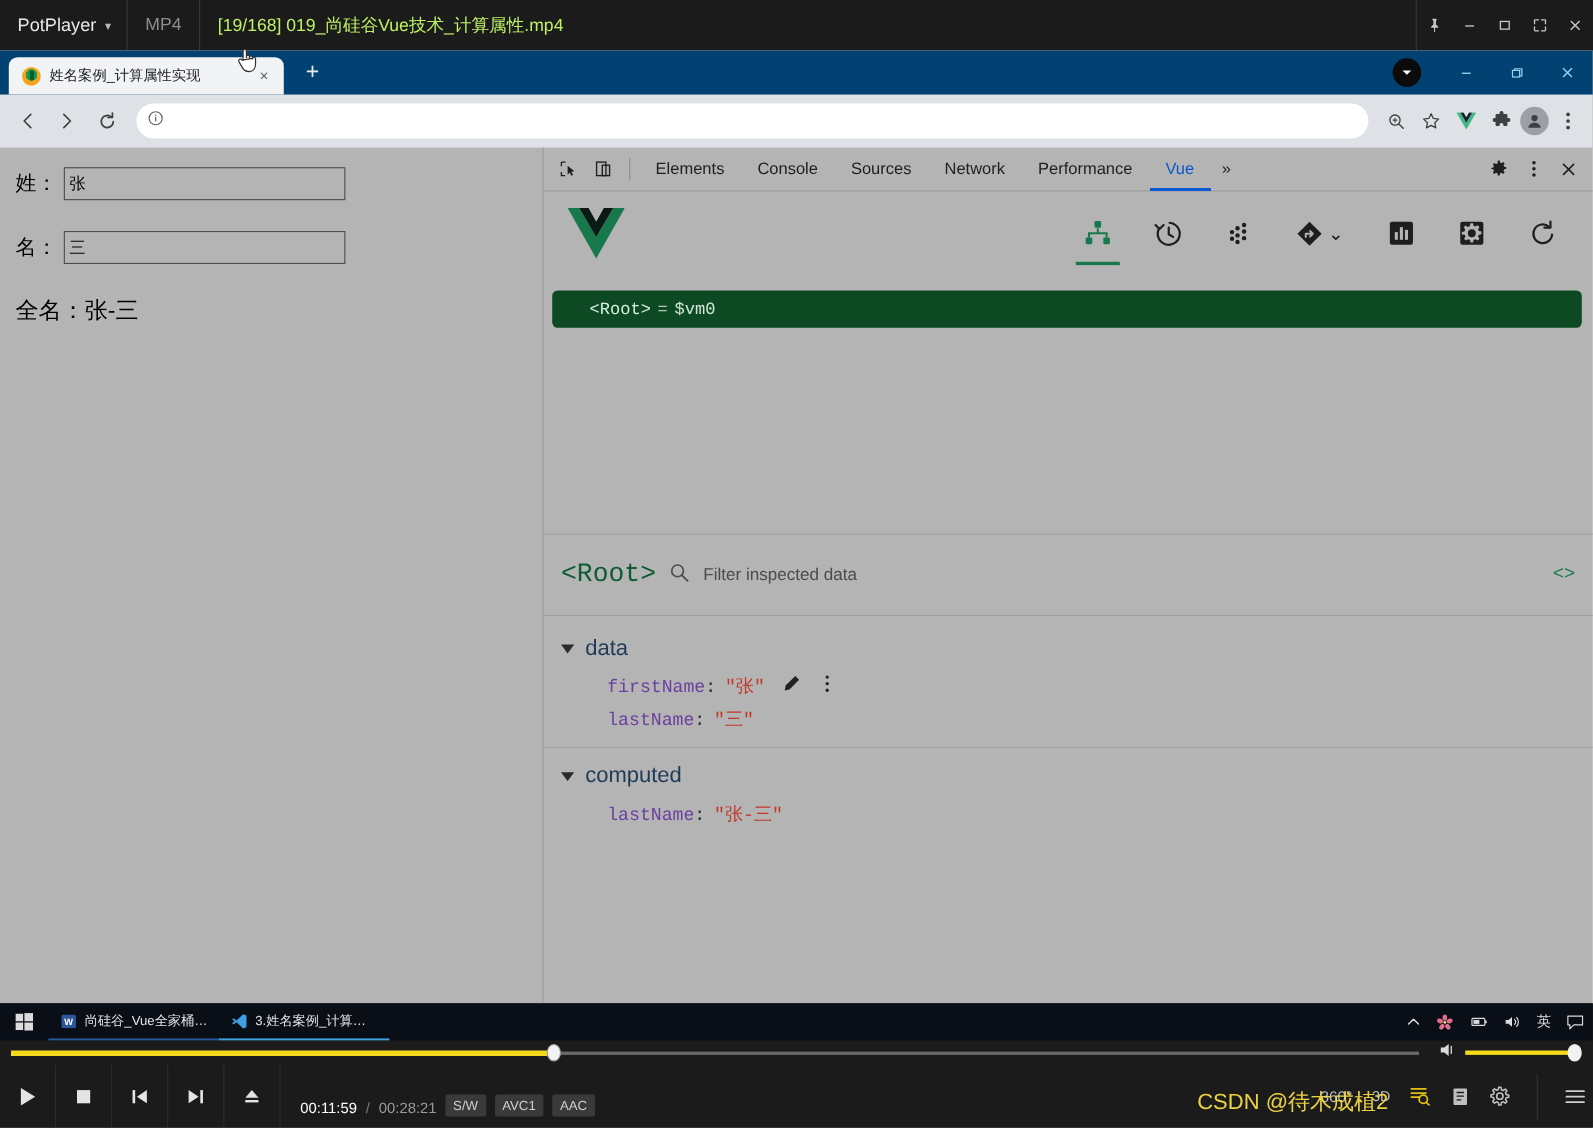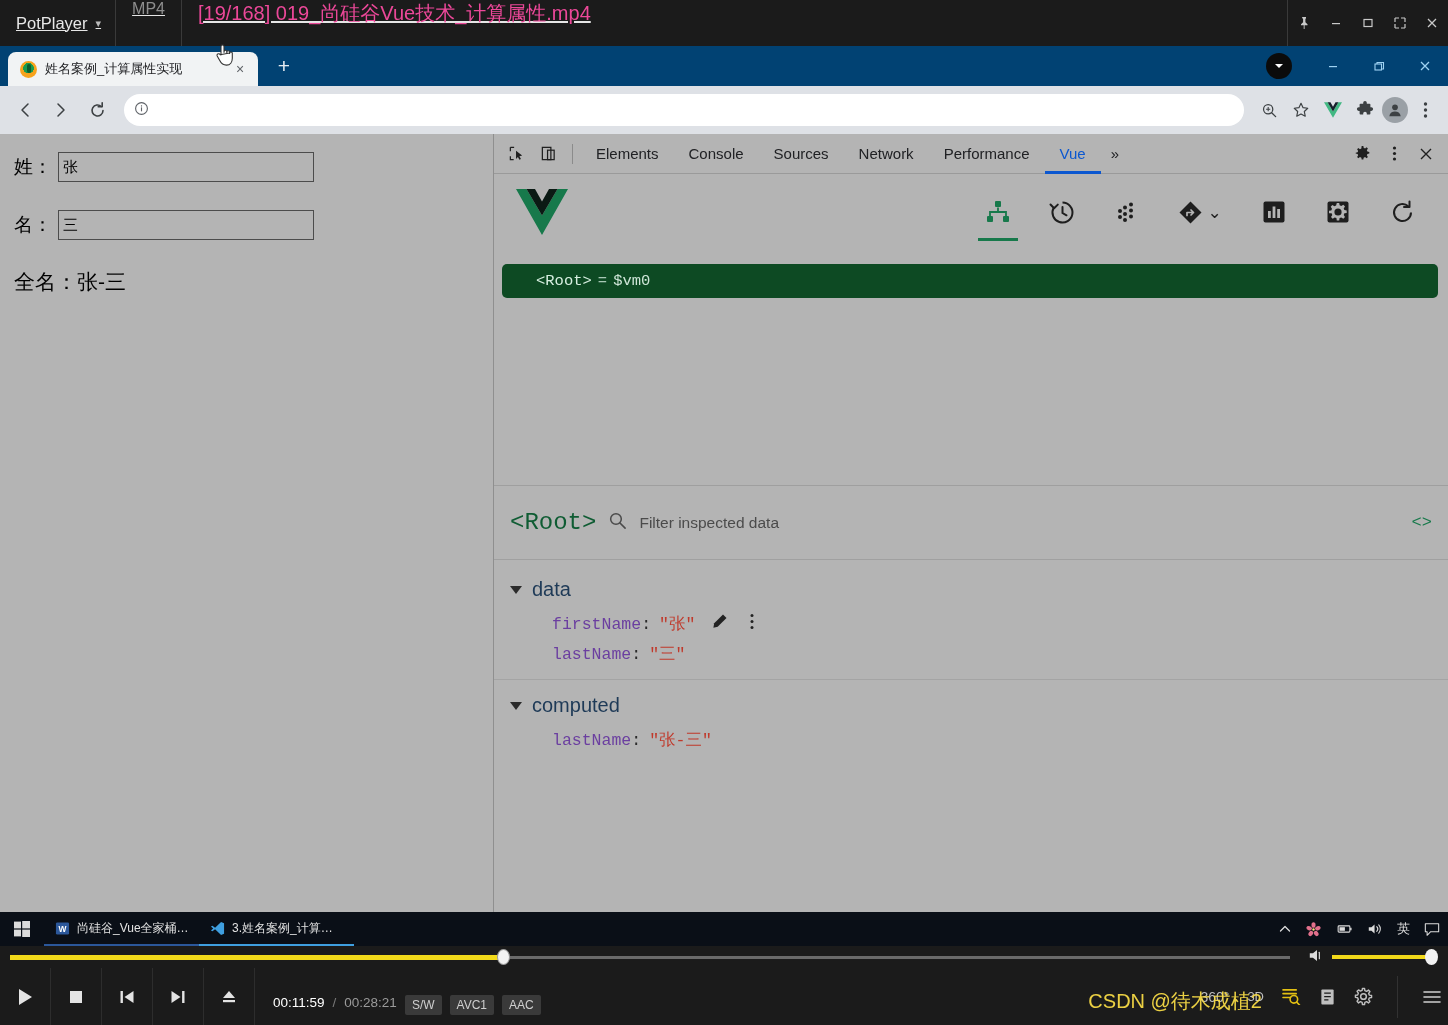--- a/index.html
+++ b/index.html
@@ -8,31 +8,31 @@
     font-family: "Liberation Sans", sans-serif;
     background: #1b1b1b;
     overflow: hidden;
   }
   .app { position: relative; width: 1448px; height: 1025px; }
 
   
   .pp-titlebar {
     position: absolute; left: 0; top: 0; width: 1448px; height: 46px;
     background: #1b1b1b; color: #e6e6e6;
-    display: flex; align-items: flex-start; text-decoration: underline;
+    display: flex; align-items: center;
   }
   .pp-brand {
     display: flex; align-items: center; gap: 8px;
     padding: 0 14px 0 16px; height: 46px;
     font-size: 16.5px; color: #e8e8e8;
   }
   .pp-chev { font-size: 11px; color: #b9b9b9; }
   .pp-sep { width: 1px; height: 46px; background: #3a3a3a; }
   .pp-fmt { padding: 0 16px; font-size: 16px; color: #8e8e8e; }
-  .pp-file { padding: 0 16px; font-size: 20px; color: #ec4899; white-space: nowrap; }
+  .pp-file { padding: 0 16px; font-size: 16px; color: #bef264; white-space: nowrap; }
   .pp-winbtns {
     margin-left: auto; display: flex; align-items: center; height: 46px;
     border-left: 1px solid #3a3a3a;
   }
   .pp-winbtn {
     width: 32px; height: 46px; display: flex; align-items: center; justify-content: center;
     color: #c9c9c9;
   }
   .pp-winbtn svg { display: block; }
 
@@ -201,21 +201,21 @@
   .pp-vol-ico { color: #dcdcdc; margin-right: 6px; }
   .pp-vol-track { position: relative; flex: 1; height: 22px; }
   .pp-vol-fill { position: absolute; top: 9px; left: 0; right: 8px; height: 4px; background: #f2d91a; }
   .pp-vol-knob { position: absolute; top: 3px; right: 0; width: 13px; height: 16px; border-radius: 50%; background: #f2f2f2; }
 
   .pp-controls { height: 57px; display: flex; align-items: center; }
   .pp-btn {
     width: 51px; height: 57px; display: flex; align-items: center; justify-content: center;
     color: #e4e4e4; border-right: 1px solid #2d2d2d;
   }
-  .pp-time { display: flex; align-items: flex-start; gap: 8px; padding-left: 18px; font-size: 13.5px; margin-top: 16px; }
+  .pp-time { display: flex; align-items: flex-end; gap: 8px; padding-left: 18px; font-size: 13.5px; margin-top: 16px; }
   .pp-time-cur { color: #ffffff; font-family: "Liberation Sans", sans-serif; }
   .pp-time-sl { color: #7a7a7a; }
   .pp-time-tot { color: #9a9a9a; }
   .pp-badge {
     background: #3a3a3a; color: #cfcfcf; font-size: 12px; padding: 3px 7px; border-radius: 2px;
   }
   .pp-right { margin-left: auto; display: flex; align-items: center; gap: 18px; padding-right: 6px; }
   .pp-right-item { color: #bfbfbf; display: flex; align-items: center; justify-content: center; }
   .pp-vsep { width: 1px; height: 42px; background: #323232; margin: 0 6px; }
   .watermark {

